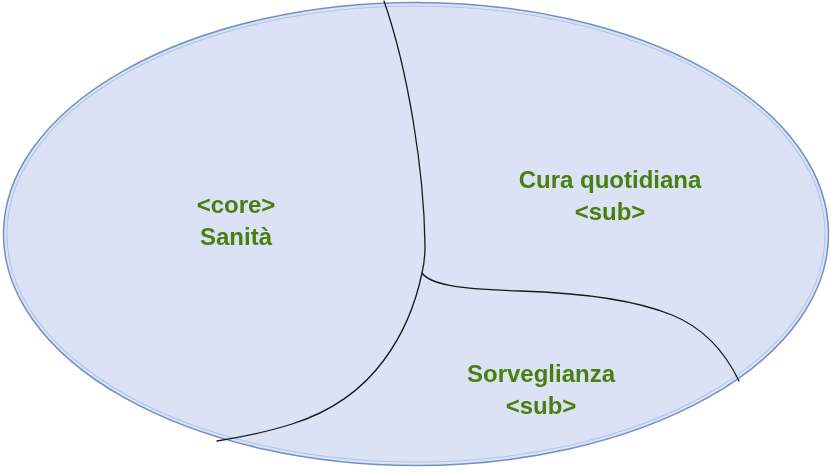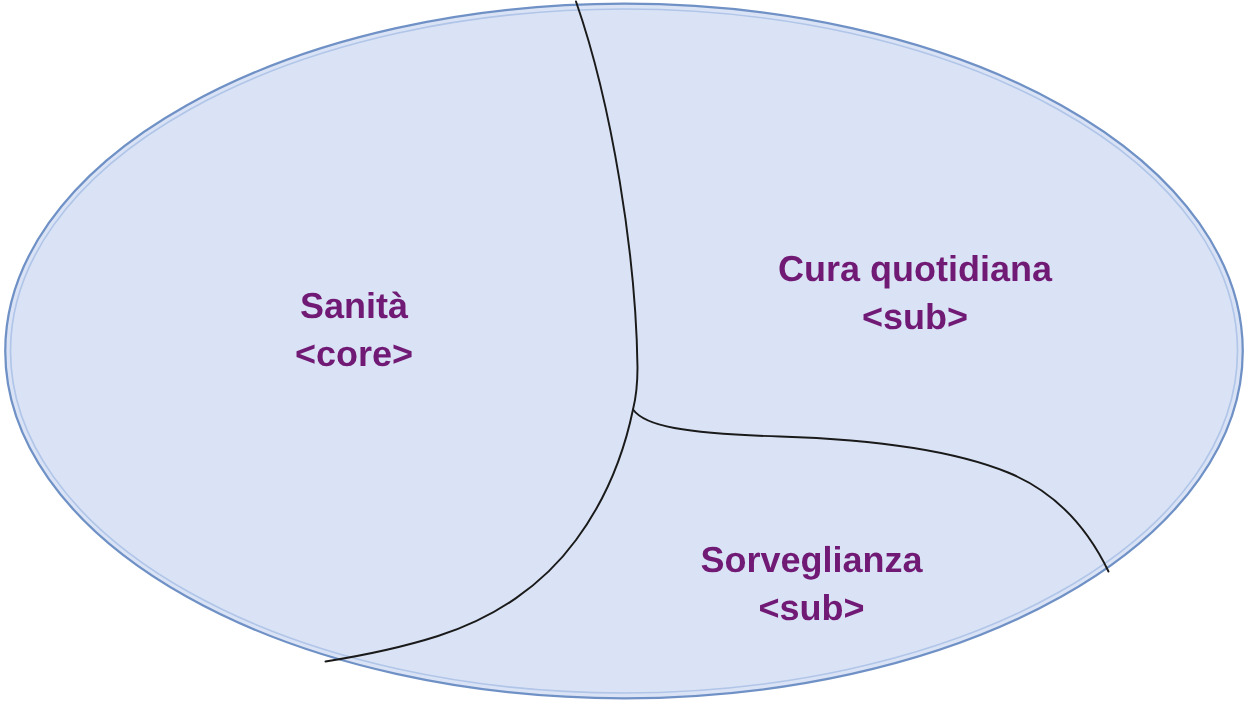--- a/index.html
+++ b/index.html
@@ -25,43 +25,43 @@
   .ellipse-outer { stroke-width: 1.5; }
   .ellipse-inner { stroke-width: 1.1; }
   .divider { stroke-width: 1.3; stroke-linecap: round; fill: none; }
   .label {
     position: absolute;
     transform: translate(-50%, -50%);
     text-align: center;
     font-weight: 700;
     font-size: 24px;
     line-height: 32px;
-    color: #701a75;
+    color: #4d7c0f;
     white-space: nowrap;
   }
   .label .line { display: block; }
 </style>
 </head>
 <body>
 
 <div class="canvas">
 
   <svg width="831" height="472" viewBox="0 0 831 472">
 
     <ellipse class="ellipse-outer" cx="416" cy="234" rx="412.5" ry="231.5" fill="#dae3f5" stroke="#6f91c6"></ellipse>
     <ellipse class="ellipse-inner" cx="416" cy="234" rx="409" ry="228" fill="none" stroke="#b0c5e8"></ellipse>
 
     <path class="divider" d="M 384 1 C 408 70 424 170 425 245 C 425 256 424 265 422 273 C 416 302 404 333 384 360 C 362 390 330 412 292 424 C 270 431 242 437 217 441" stroke="#1a1a1a"></path>
 
     <path class="divider" d="M 422 273 C 430 284 455 289 520 291 C 585 293 635 300 672 315 C 704 328 725 352 739 381" stroke="#1a1a1a"></path>
   </svg>
 
   <div class="label" style="left:236px; top:221px;">
+    <span class="line">&lt;core&gt;</span>
     <span class="line">Sanità</span>
-    <span class="line">&lt;core&gt;</span>
   </div>
 
   <div class="label" style="left:610px; top:196px;">
     <span class="line">Cura quotidiana</span>
     <span class="line">&lt;sub&gt;</span>
   </div>
 
   <div class="label" style="left:541px; top:390px;">
     <span class="line">Sorveglianza</span>
     <span class="line">&lt;sub&gt;</span>

